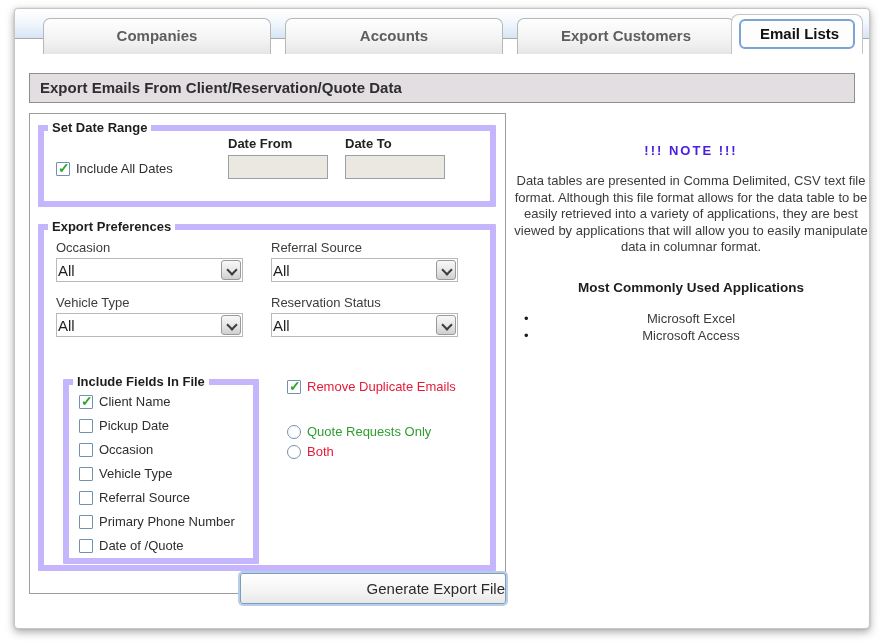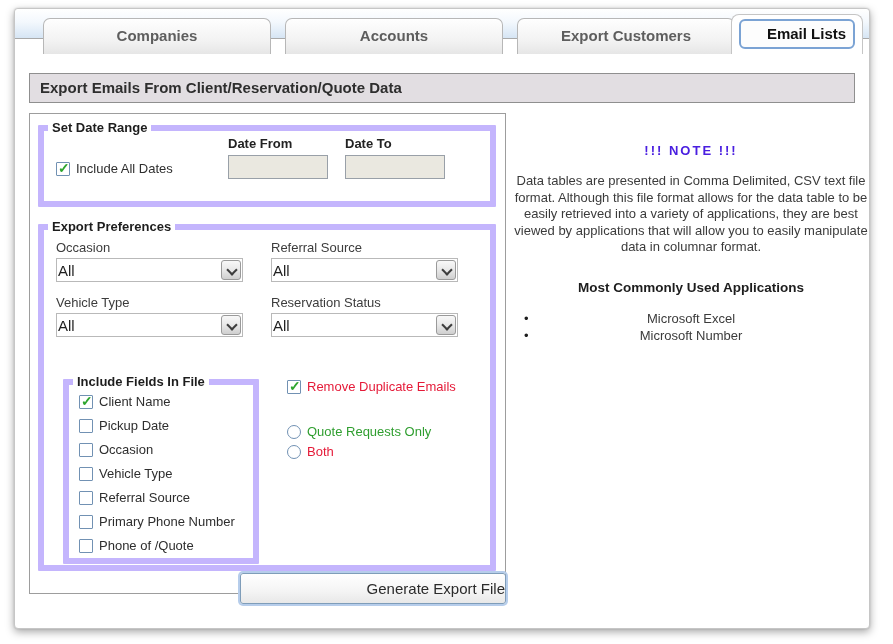--- a/index.html
+++ b/index.html
@@ -42,21 +42,21 @@
     position: absolute; right: 6px; top: 5px;
     width: 132px; height: 40px;
     background: #ffffff;
     border: 1px solid #c5c5c5; border-bottom: none;
     border-radius: 8px 8px 0 0;
   }
   .tab-active {
     margin: 4px auto 0; width: 116px; height: 30px;
     background: #fdfdfd;
     border: 2px solid #7ba3d4; border-radius: 6px;
-    text-align: center; line-height: 26px;
+    line-height: 26px;
     font-size: 15px; font-weight: bold; color: #111111;
     cursor: pointer;
     padding-left: 19px;
   }
   
   .headerbar {
     margin: 34px 14px 0 14px; height: 30px;
     background: #e2dee2;
     border: 1px solid #8f8f8f;
     line-height: 28px; padding-left: 10px;
@@ -278,21 +278,21 @@
             <div class="chkrow">
               <span class="checkbox"></span>
               <span class="chklabel">Referral Source</span>
             </div>
             <div class="chkrow">
               <span class="checkbox"></span>
               <span class="chklabel">Primary Phone Number</span>
             </div>
             <div class="chkrow">
               <span class="checkbox"></span>
-              <span class="chklabel">Phone of /Quote</span>
+              <span class="chklabel">Date of /Quote</span>
             </div>
           </div>
         </fieldset>
 
         <div class="right-stack" style="top:145px;">
           <div class="chkrow">
             <span class="checkbox on">
                 <span class="mark">✓</span>
               </span>
             <span class="chklabel" style="color: rgb(229, 26, 56);">Remove Duplicate Emails</span>
@@ -317,19 +317,19 @@
       <div class="note-title" style="color: rgb(74, 31, 224);">!!!  NOTE  !!!</div>
       <div class="note-body">Data tables are presented in Comma Delimited, CSV text file format. Although this file format allows for the data table to be easily retrieved into a variety of applications, they are best viewed by applications that will allow you to easily manipulate data in columnar format.</div>
       <div class="apps-heading">Most Commonly Used Applications</div>
       <ul class="apps-list">
         <li>
           <span class="bullet">•</span>
           <span>Microsoft Excel</span>
         </li>
         <li>
           <span class="bullet">•</span>
-          <span>Microsoft Number</span>
+          <span>Microsoft Access</span>
         </li>
       </ul>
     </div>
 
   </div>
 </div>
 
 </body></html>

